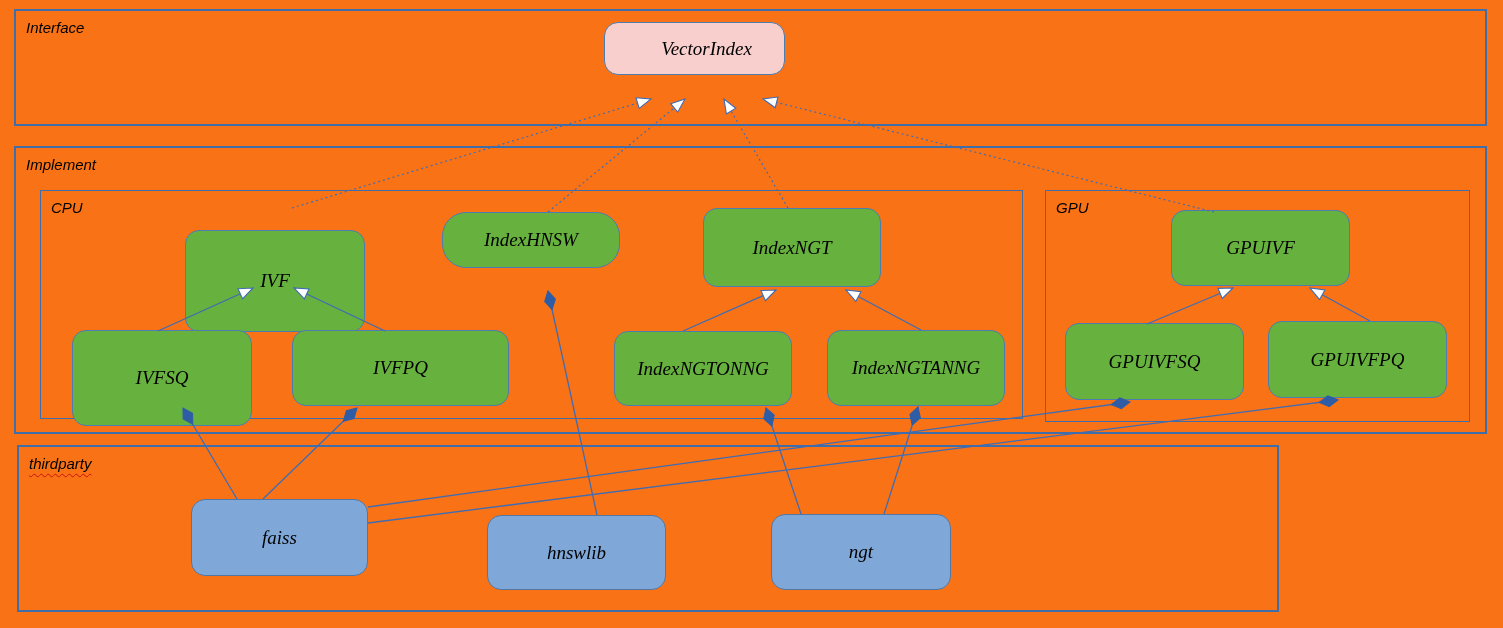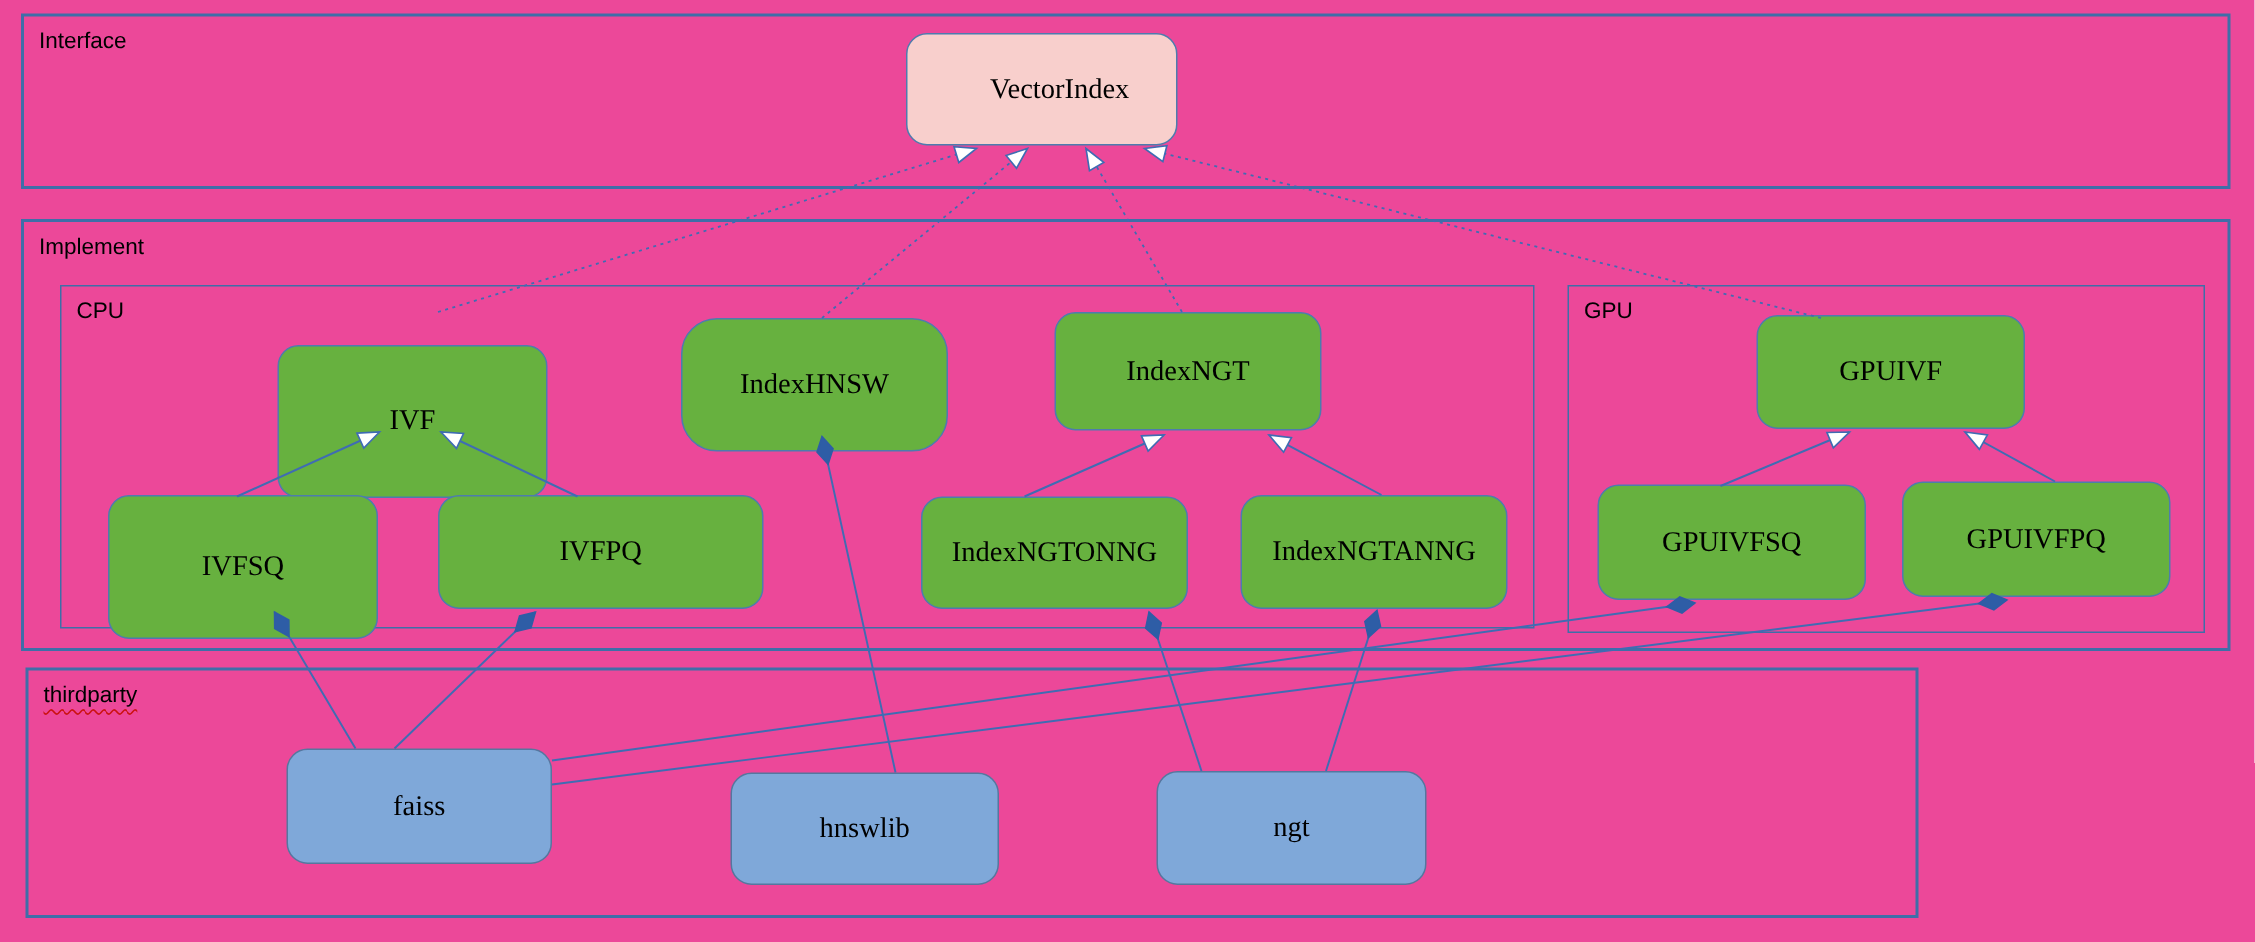--- a/index.html
+++ b/index.html
@@ -1,22 +1,23 @@
 <!DOCTYPE html>
 <html><head>
 <meta charset="utf-8">
 <style>
   html, body { margin: 0; padding: 0; background: #ffffff; }
   .canvas {
     position: relative;
     width: 1503px;
     height: 628px;
-    background: #ec4899;
+    background: #f97316;
     font-family: "Liberation Sans", sans-serif;
     overflow: hidden;
+    font-style: italic;
   }
   
   .sec {
     position: absolute;
     border: 2px solid #3f6ea8;
     background: transparent;
     box-sizing: border-box;
   }
   .sec-label {
     position: absolute;
@@ -76,29 +77,29 @@
   </div>
 
   <div class="sec sec-inner" style="left:1045px; top:190px; width:425px; height:232px; border-width:1.5px;">
     <span class="sec-label">GPU</span>
   </div>
 
   <div class="sec" style="left:17px; top:445px; width:1262px; height:167px;">
     <span class="sec-label wavy">thirdparty</span>
   </div>
 
-  <div class="node pink" style="left:604px; top:22px; width:181px; height:75px;padding-left:24px;">
+  <div class="node pink" style="left:604px; top:22px; width:181px; height:53px;padding-left:24px;">
     <span>VectorIndex</span>
   </div>
 
   <div class="node green" style="left:185px; top:208px; width:180px; height:102px;margin-top:22px;">
     <span>IVF</span>
   </div>
 
-  <div class="node green" style="left:454px; top:212px; width:178px; height:89px;border-radius:24px;">
+  <div class="node green" style="left:442px; top:212px; width:178px; height:56px;border-radius:24px;">
     <span>IndexHNSW</span>
   </div>
 
   <div class="node green" style="left:703px; top:208px; width:178px; height:79px;">
     <span>IndexNGT</span>
   </div>
 
   <div class="node green" style="left:72px; top:330px; width:180px; height:96px;">
     <span>IVFSQ</span>
   </div>

